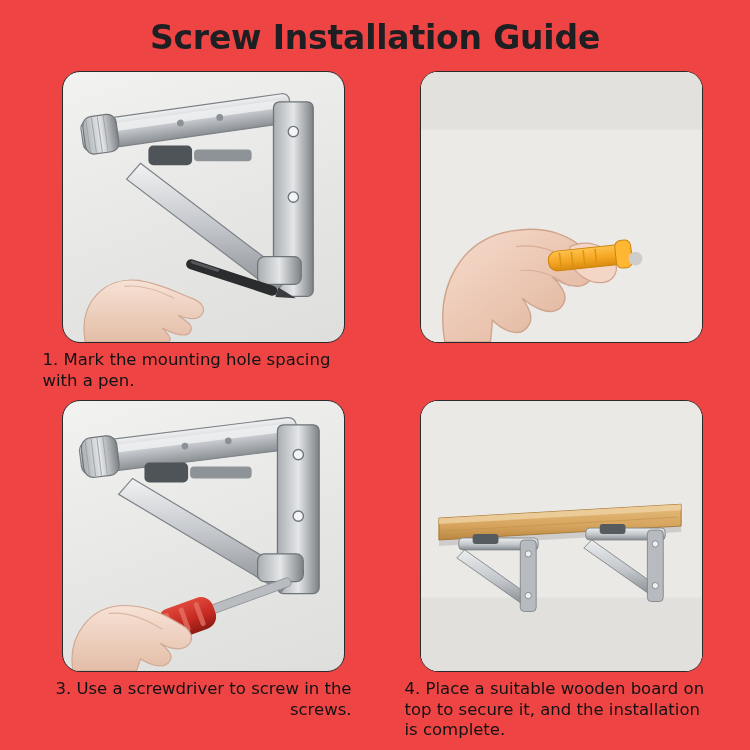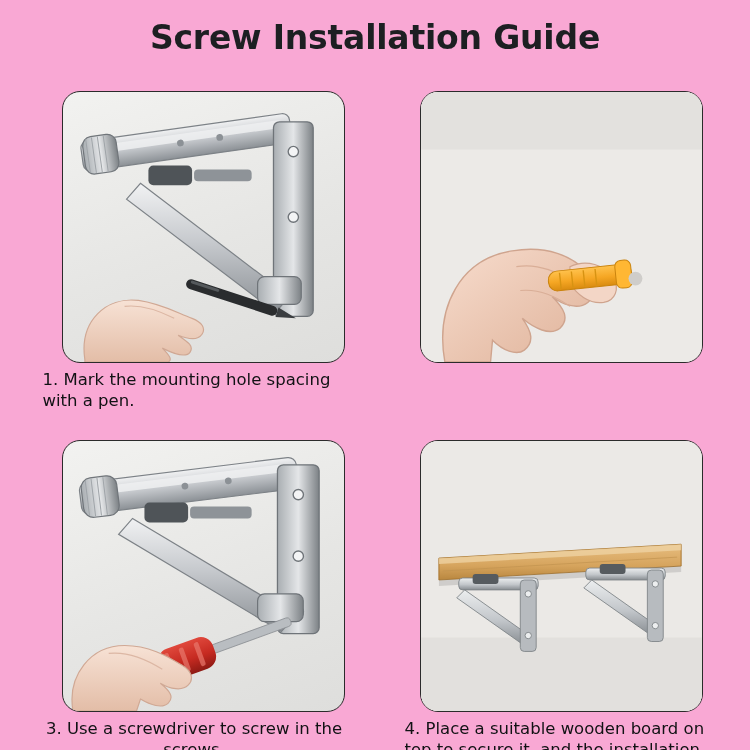--- a/index.html
+++ b/index.html
@@ -4,21 +4,21 @@
 <style>
   * { box-sizing: border-box; margin: 0; padding: 0; }
   html, body {
     width: 750px; height: 750px;
     background: #f7f7f5;
     font-family: "DejaVu Sans", "Liberation Sans", sans-serif;
     overflow: hidden;
   }
   .page {
     width: 750px; height: 750px;
-    background: #f9a8d4;
+    background: #ef4444;
     position: relative;
     display: flex;
     flex-direction: column;
     align-items: center;
   }
   .title {
     font-size: 33px;
     font-weight: bold;
     color: #1d1f22;
     letter-spacing: -0.2px;
@@ -26,42 +26,42 @@
     text-align: center;
   }
   .grid {
     margin-top: 14px;
     width: 710px;
     display: grid;
     grid-template-columns: 1fr 1fr;
     column-gap: 14px;
     row-gap: 4px;
   }
-  .cell { display: flex; flex-direction: column; align-items: center; margin-top: 20px; }
+  .cell { display: flex; flex-direction: column; align-items: center; }
   .photo {
     width: 283px;
     height: 272px;
     border-radius: 18px;
     border: 1.5px solid #2b2b2b;
     overflow: hidden;
     position: relative;
     background: #e9e9e7;
   }
   .cell.left .photo { margin-left: 18px; }
   .cell.right .photo { margin-left: 10px; }
   .caption {
     font-size: 16.5px;
     line-height: 1.25;
     color: #111214;
     text-align: center;
     margin-top: 7px;
     width: 315px;
   }
   .cap-left { text-align: left; padding-left: 6px; }
-  .cap-center { text-align: center; }
+  .cap-center { text-align: right; }
 
   
   .bg-white { background: linear-gradient(160deg,#f2f2f0 0%, #e6e6e4 55%, #dededc 100%); }
   .bg-wall  { background: linear-gradient(150deg,#efefed 0%,#e2e2e0 60%,#d8d8d6 100%); }
 
   
   svg.art { position:absolute; left:0; top:0; width:100%; height:100%; display:block; }
 
   
   .cap-slot-1 { min-height: 46px; }

